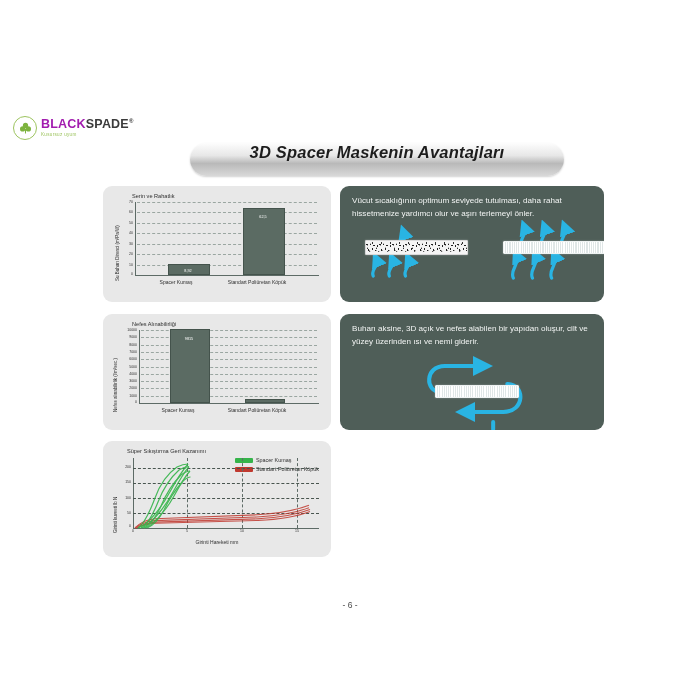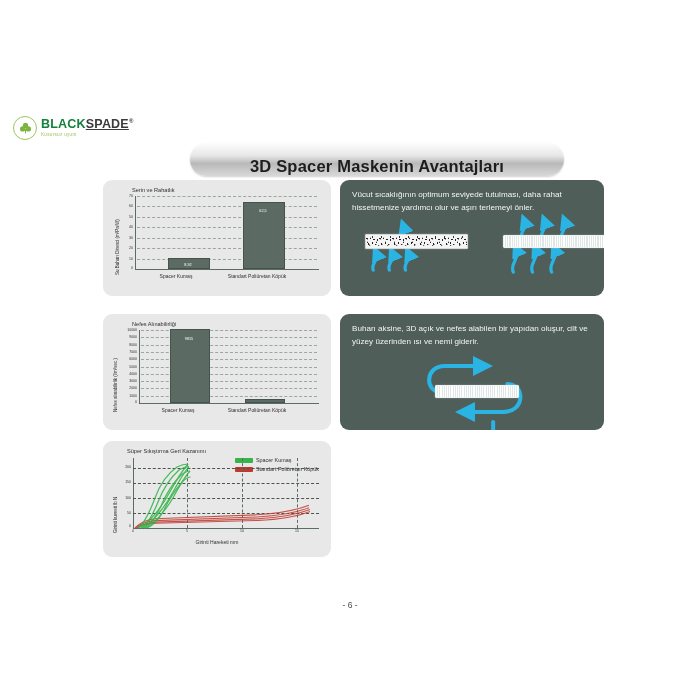--- a/index.html
+++ b/index.html
@@ -9,37 +9,37 @@
     overflow:hidden;position:relative;
   }
   .page{position:absolute;inset:0;}
 
   
   .logo{position:absolute;left:13px;top:116px;display:flex;align-items:center;gap:4px;}
   .logo-mark{width:22px;height:22px;border-radius:50%;border:1.4px solid #9dc45f;
     display:flex;align-items:center;justify-content:center;background:#fff;flex:0 0 auto;}
   .logo-text{display:flex;flex-direction:column;line-height:1;}
   .logo-word{font-size:12.5px;letter-spacing:.2px;font-weight:700;white-space:nowrap;}
-  .logo-word .lw-a{color:#15803d;}
-  .logo-word .lw-b{color:#3b3b3b;text-decoration:underline;}
+  .logo-word .lw-a{color:#a21caf;}
+  .logo-word .lw-b{color:#3b3b3b;}
   .logo-word .lw-tm{font-size:6px;vertical-align:super;color:#3b3b3b;}
   .logo-tag{font-size:4.6px;color:#9dc45f;letter-spacing:.3px;margin-top:2.5px;white-space:nowrap;}
 
   
   .banner{
     position:absolute;left:190px;top:143px;width:374px;height:33px;border-radius:17px;
     background:linear-gradient(180deg,#fdfdfd 0%,#e7e7e7 38%,#b9b9b9 62%,#d8d8d8 100%);
     box-shadow:0 1px 2px rgba(0,0,0,.18);
-    display:flex;align-items:flex-end;justify-content:center;
+    display:flex;align-items:flex-start;justify-content:center;font-style:italic;
   }
   .banner-text{font-size:16.5px;font-weight:700;color:#1d1d1d;letter-spacing:.2px;white-space:nowrap;}
 
   
   .row{position:absolute;left:103px;width:501px;height:116px;display:flex;gap:9px;}
-  .row1{top:180px;}
+  .row1{top:186px;}
   .row2{top:314px;}
   .row3{top:441px;}
 
   .chart-card{
     width:228px;height:100%;background:#e8e8e8;border-radius:9px;
     position:relative;overflow:hidden;
   }
   .text-card{
     flex:1;height:100%;background:#4f5e58;border-radius:9px;
     position:relative;overflow:hidden;

